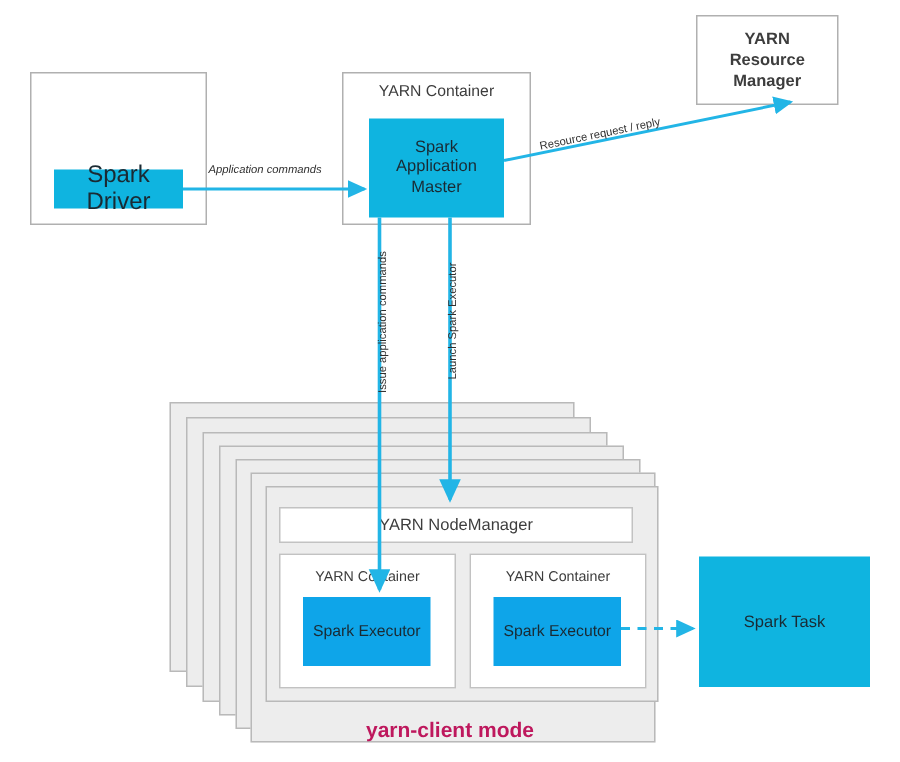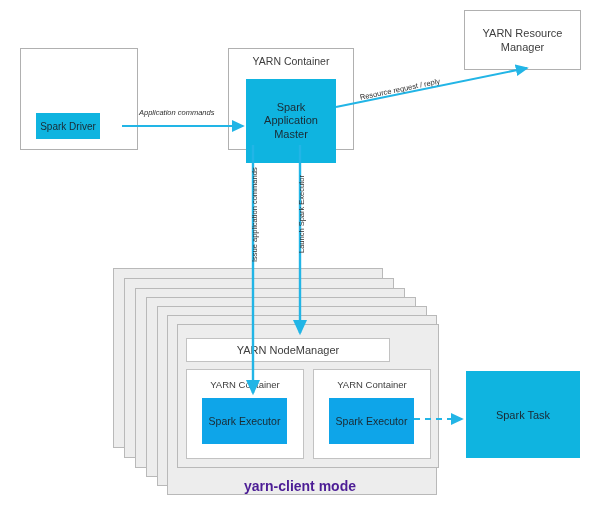--- a/index.html
+++ b/index.html
@@ -104,49 +104,49 @@
   .rot-up {
     transform-origin: 0 0;
     transform: rotate(-90deg);
   }
   .caption {
     position: absolute;
     left: 0;
     right: 0;
     text-align: center;
     font-weight: bold;
-    color: #4c1d95;
+    color: #be185d;
   }
 </style>
 </head>
 <body>
 
 <div id="canvas">
 
   <div class="box outline" style="left:20px; top:48px; width:118px; height:102px;">
   </div>
-  <div class="box cyan" style="left:36px; top:113px; width:64px; height:26px; font-size:10px;">Spark Driver</div>
+  <div class="box cyan" style="left:36px; top:113px; width:86px; height:26px; font-size:16px;">Spark Driver</div>
 
   <div class="box outline" style="left:228px; top:48px; width:126px; height:102px;">
   </div>
   <div class="label-top" style="left:228px; top:55px; width:126px; font-size:10.5px;">YARN Container</div>
-  <div class="box cyan" style="left:246px; top:79px; width:90px; height:84px; font-size:11px; line-height:1.22; padding:16px 6px;">Spark Application Master</div>
+  <div class="box cyan" style="left:246px; top:79px; width:90px; height:66px; font-size:11px; line-height:1.22; padding:16px 6px;">Spark Application Master</div>
 
-  <div class="box outline" style="left:464px; top:10px; width:117px; height:60px; font-size:11px; line-height:1.3; color:#3d3d3d; padding:0 8px;">YARN Resource Manager</div>
+  <div class="box outline" style="left:464px; top:10px; width:95px; height:60px; font-size:11px; line-height:1.3; color:#3d3d3d; padding:0 8px;font-weight:bold;">YARN Resource Manager</div>
 
   <div class="card" style="left:113px; top:268px; width:270px; height:180px;"></div>
   <div class="card" style="left:124px; top:278px; width:270px; height:180px;"></div>
   <div class="card" style="left:135px; top:288px; width:270px; height:180px;"></div>
   <div class="card" style="left:146px; top:297px; width:270px; height:180px;"></div>
   <div class="card" style="left:157px; top:306px; width:270px; height:180px;"></div>
   <div class="card" style="left:167px; top:315px; width:270px; height:180px;"></div>
 
   <div class="card card-front" style="left:177px; top:324px; width:262px; height:144px;"></div>
 
-  <div class="nm-bar" style="left:186px; top:338px; width:204px; height:24px; font-size:11px;">YARN NodeManager</div>
+  <div class="nm-bar" style="left:186px; top:338px; width:236px; height:24px; font-size:11px;">YARN NodeManager</div>
 
   <div class="yc-box" style="left:186px; top:369px; width:118px; height:90px;"></div>
   <div class="yc-title" style="left:186px; top:379px; width:118px; font-size:9.5px;">YARN Container</div>
   <div class="exec" style="left:202px; top:398px; width:85px; height:46px; font-size:10.5px;">Spark Executor</div>
 
   <div class="yc-box" style="left:313px; top:369px; width:118px; height:90px;"></div>
   <div class="yc-title" style="left:313px; top:379px; width:118px; font-size:9.5px;">YARN Container</div>
   <div class="exec" style="left:329px; top:398px; width:85px; height:46px; font-size:10.5px;">Spark Executor</div>
 
   <div class="box cyan" style="left:466px; top:371px; width:114px; height:87px; font-size:11px;">Spark Task</div>

